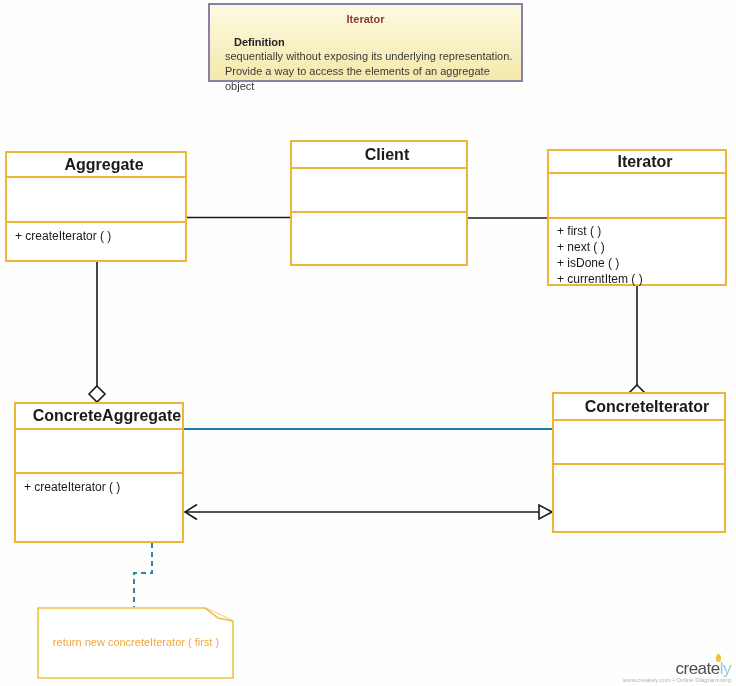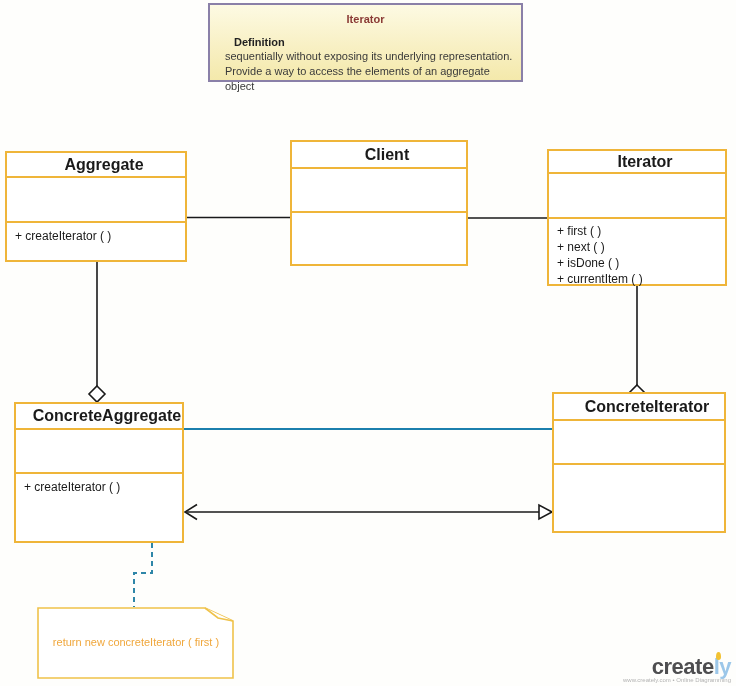--- a/index.html
+++ b/index.html
@@ -44,21 +44,21 @@
   }
 
   
   .callout-text{
     position:absolute;left:44px;top:636px;width:184px;
     text-align:center;font-size:11px;color:#f0a73c;
   }
 
   
   .logo{position:absolute;right:3px;bottom:3px;width:120px;text-align:right;}
-  .logo .brand{font-size:22px;font-weight:bold;letter-spacing:-0.5px;line-height:18px;position:relative;display:inline-block;padding-right:2px;}
+  .logo .brand{font-size:17px;font-weight:normal;letter-spacing:-0.5px;line-height:18px;position:relative;display:inline-block;padding-right:2px;}
   .logo .brand .b1{color:#4e4e50;}
   .logo .brand .b2{color:#9cc7e9;}
   .logo .bulb{
     position:absolute;right:12px;top:-6px;width:5px;height:8px;
     background:#f2c232;border-radius:50% 50% 50% 50%/60% 60% 40% 40%;
   }
   .logo .tagline{font-size:6px;color:#b3b3b3;margin-top:-1px;padding-right:2px;white-space:nowrap;}
 </style>
 </head>
 <body>

